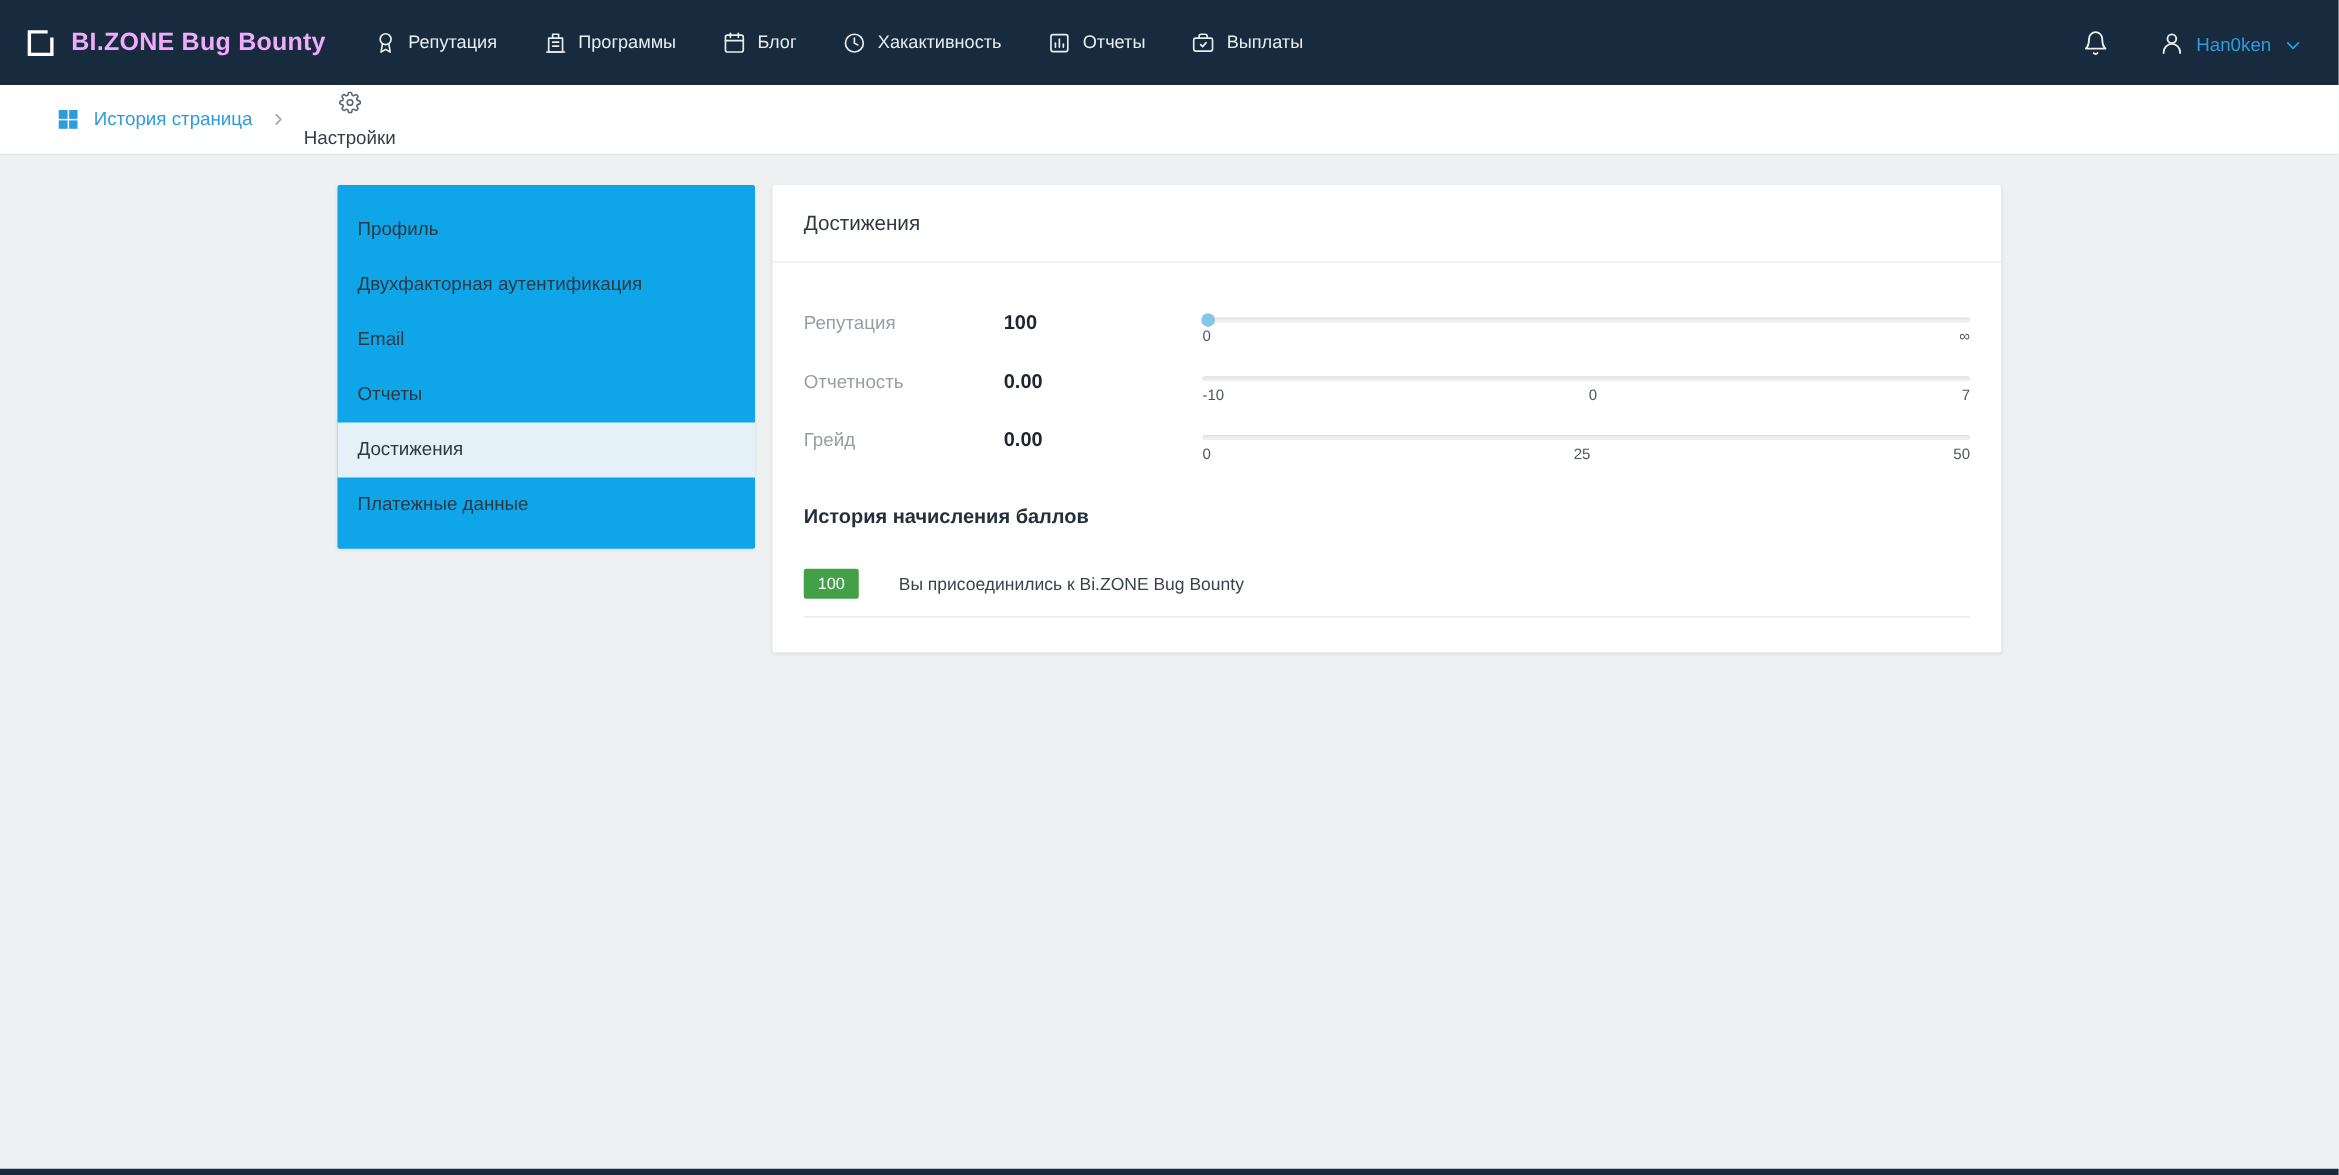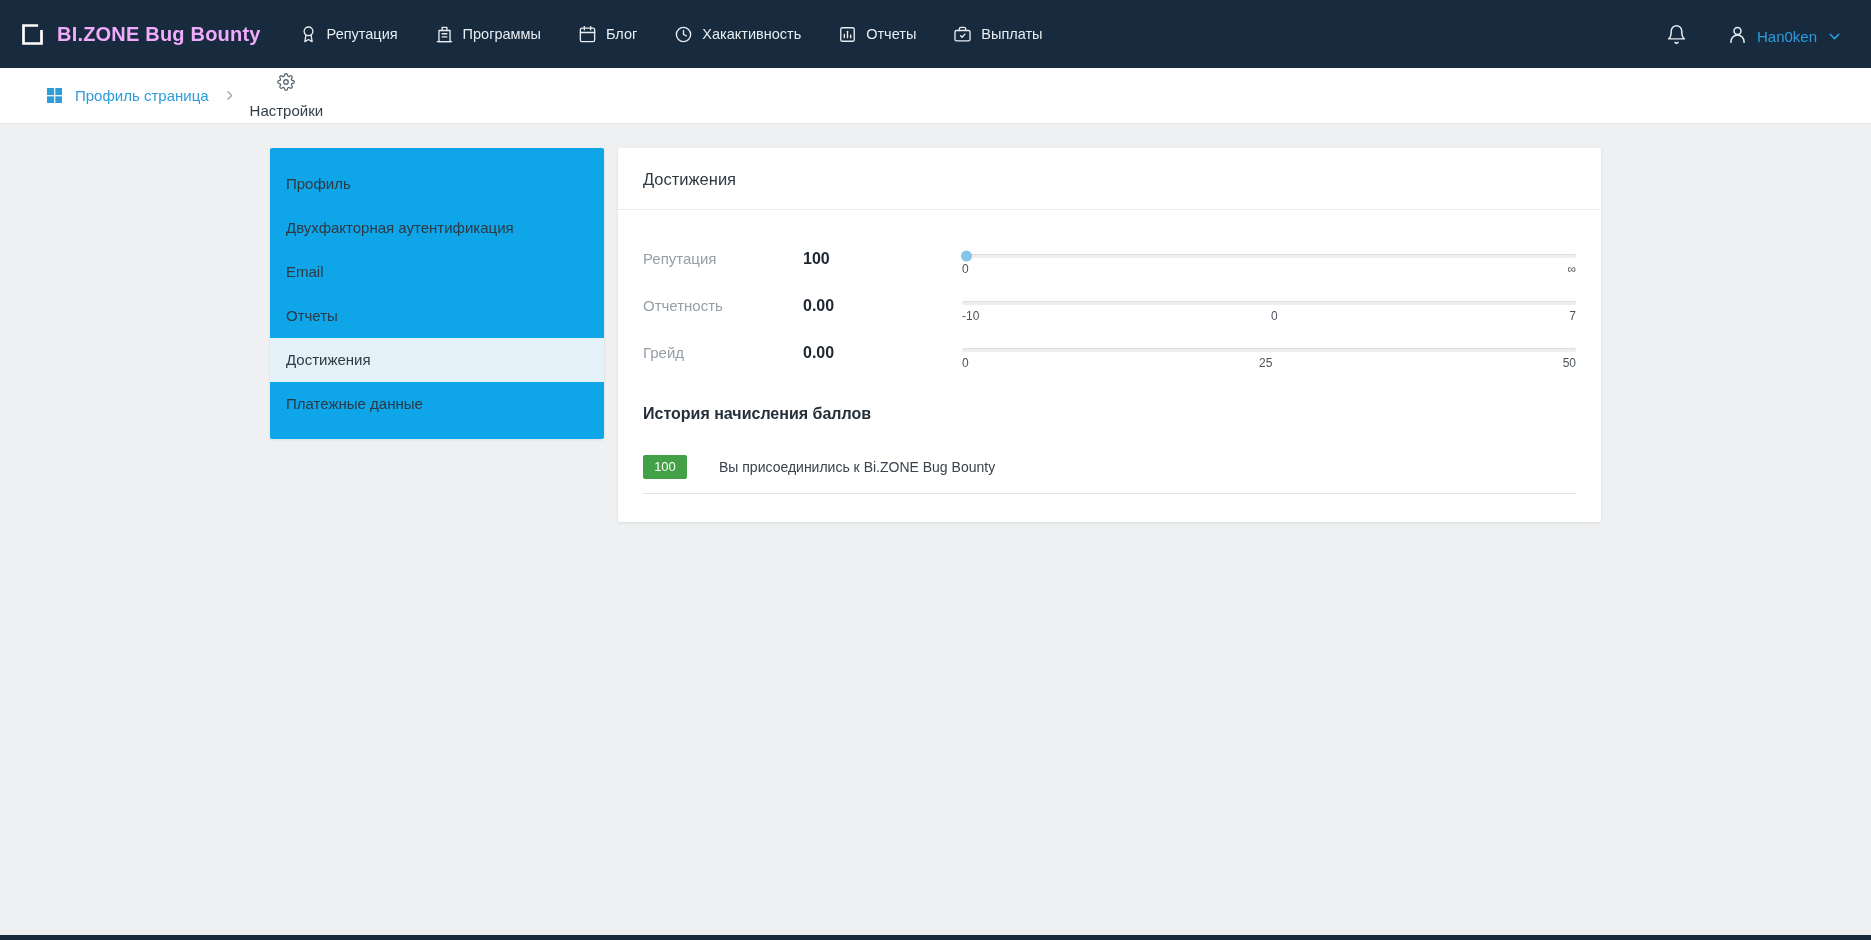--- a/index.html
+++ b/index.html
@@ -186,21 +186,21 @@
   <div class="breadcrumb-bar">
     <a class="crumb home">
       <span class="icon">
         <svg width="19" height="19" viewBox="0 0 24 24" fill="#2d9cdb">
           <rect x="2.5" y="2.5" width="9" height="9"></rect>
             <rect x="13" y="2.5" width="8.5" height="9"></rect>
             <rect x="2.5" y="13" width="9" height="8.5"></rect>
             <rect x="13" y="13" width="8.5" height="8.5"></rect>
         </svg>
       </span>
-      <span>Профиль страница</span>
+      <span>История страница</span>
     </a>
     <span class="crumb-sep icon">
       <svg width="13" height="13" viewBox="0 0 24 24" fill="none" stroke="currentColor" stroke-width="2.2" stroke-linecap="round" stroke-linejoin="round">
         <polyline points="9 5 16 12 9 19"></polyline>
       </svg>
     </span>
     <span class="crumb current">
       <span class="icon">
         <svg width="18" height="18" viewBox="0 0 24 24" fill="none" stroke="#5b6670" stroke-width="1.7" stroke-linecap="round" stroke-linejoin="round">
           <circle cx="12" cy="12" r="3"></circle>

